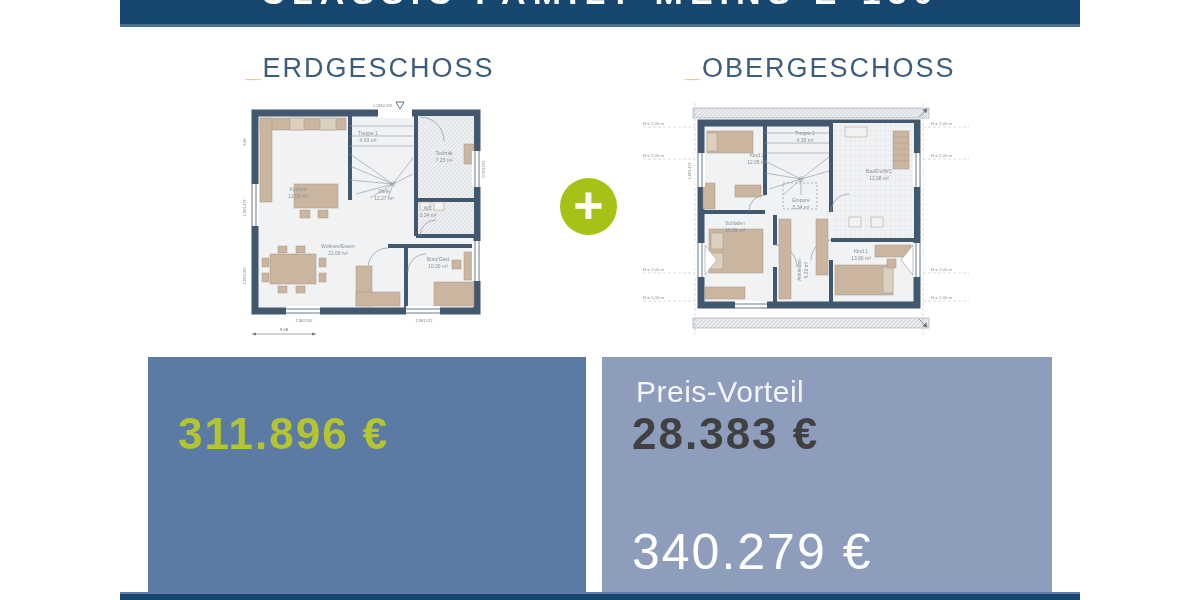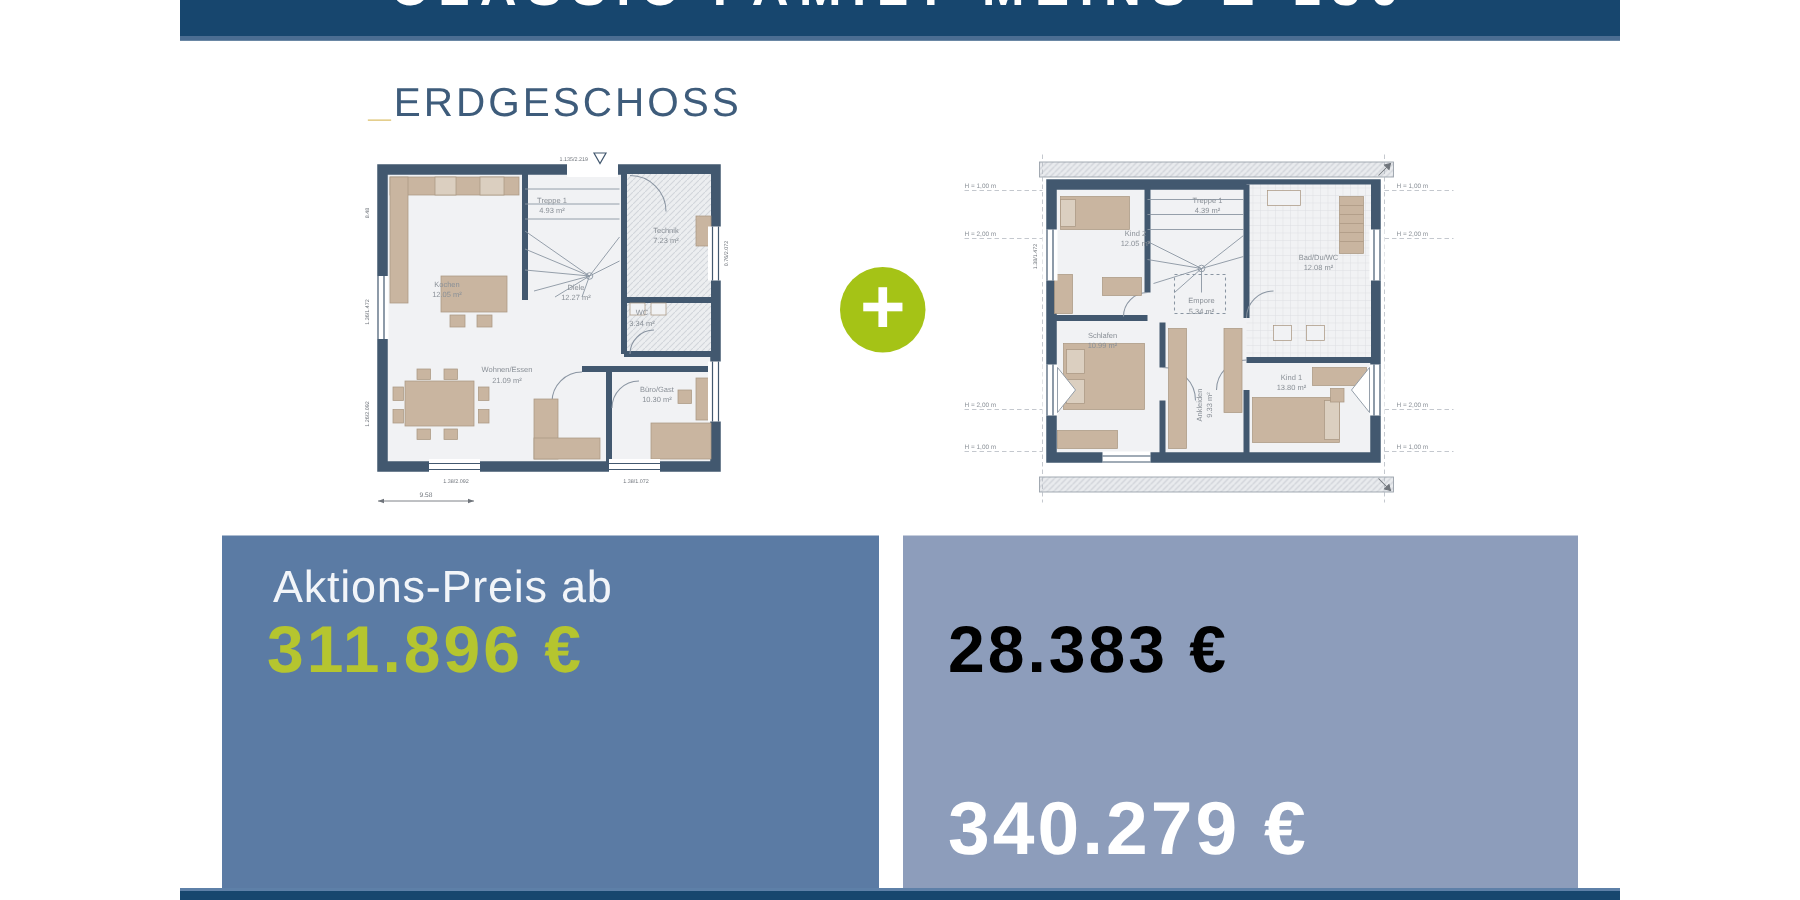--- a/index.html
+++ b/index.html
@@ -32,26 +32,26 @@
 
   
   .price-box{position:absolute;top:357px;height:235px;color:#ffffff;}
   #box-action{left:148px;width:438px;background:#5b7ba4;}
   #box-advantage{left:602px;width:450px;background:#8d9dbb;}
   .box-label{position:absolute;left:34px;top:18px;font-size:30px;letter-spacing:0.5px;
              color:#f2f5f9;font-weight:400;}
   .box-price-big{position:absolute;left:30px;top:52px;font-size:44px;font-weight:700;
                  letter-spacing:2px;}
   #action-price{color:#b5c52f;}
-  #advantage-price{color:#000000;}
+  #advantage-price{color:#404040;}
   .feature-list{position:absolute;left:56px;top:130px;margin:0;padding:0;
                 list-style-type:disc;font-size:27px;line-height:37px;color:#f2f5f9;}
   .feature-list li::marker{color:#f2f5f9;font-size:22px;}
   .list-label{position:absolute;left:32px;top:138px;font-size:27px;color:#f2f5f9;}
-  .list-price{position:absolute;left:30px;top:166px;font-size:50px;font-weight:700;
+  .list-price{position:absolute;left:30px;top:166px;font-size:50px;font-weight:400;
               letter-spacing:2px;color:#ffffff;}
 
   
   .footer-bar{position:absolute;left:120px;top:592px;width:960px;height:8px;
               background:#17466e;border-top:2px solid #5e80a8;box-sizing:border-box;}
 
   
   text{font-family:"Liberation Sans",sans-serif;fill:#8a9097;}
   .room-name,.room-area{font-size:5px;}
   .dim-label{font-size:3.6px;fill:#6f747b;}
@@ -60,20 +60,21 @@
 </head>
 <body>
 
 <div id="canvas">
 
   <div class="title-bar">
     <div class="title-text">CLASSIC FAMILY MEINS E-130</div>
   </div>
 
   <div class="floor-heading" id="heading-eg"><span class="uscore">_</span><span>ERDGESCHOSS</span></div>
+  <div class="floor-heading" id="heading-og"><span class="uscore">_</span><span>OBERGESCHOSS</span></div>
 
   <svg id="plan-eg" class="plan-svg" viewBox="0 0 252 250">
     <defs>
       <pattern id="hatch1" patternUnits="userSpaceOnUse" width="4" height="4">
         <rect width="4" height="4" fill="#eceef0"></rect>
         <path d="M0 4 L4 0" stroke="#d2d6db" stroke-width="0.7"></path>
       </pattern>
     </defs>
 
     <rect x="17" y="17" width="222" height="198" fill="#f1f2f4" stroke="#42586f" stroke-width="7"></rect>
@@ -340,24 +341,24 @@
 
     <g stroke="#6f747b" stroke-width="0.7" fill="#6f747b">
       <line x1="284" y1="22" x2="292" y2="14"></line>
         <path d="M292 14 l-4 1 l3 3 Z"></path>
       <line x1="284" y1="224" x2="292" y2="232"></line>
         <path d="M292 232 l-4 -1 l3 -3 Z"></path>
     </g>
   </svg>
 
   <div class="price-box" id="box-action">
-    <div class="box-label">Aktions-Preis ab</div>
     <div class="box-price-big" id="action-price">311.896 €</div>
   </div>
 
   <div class="price-box" id="box-advantage">
+    <div class="box-label">Preis-Vorteil</div>
     <div class="box-price-big" id="advantage-price">28.383 €</div>
     <div class="list-price">340.279 €</div>
   </div>
 
   <div class="footer-bar"></div>
 
 </div>
 
 </body></html>

